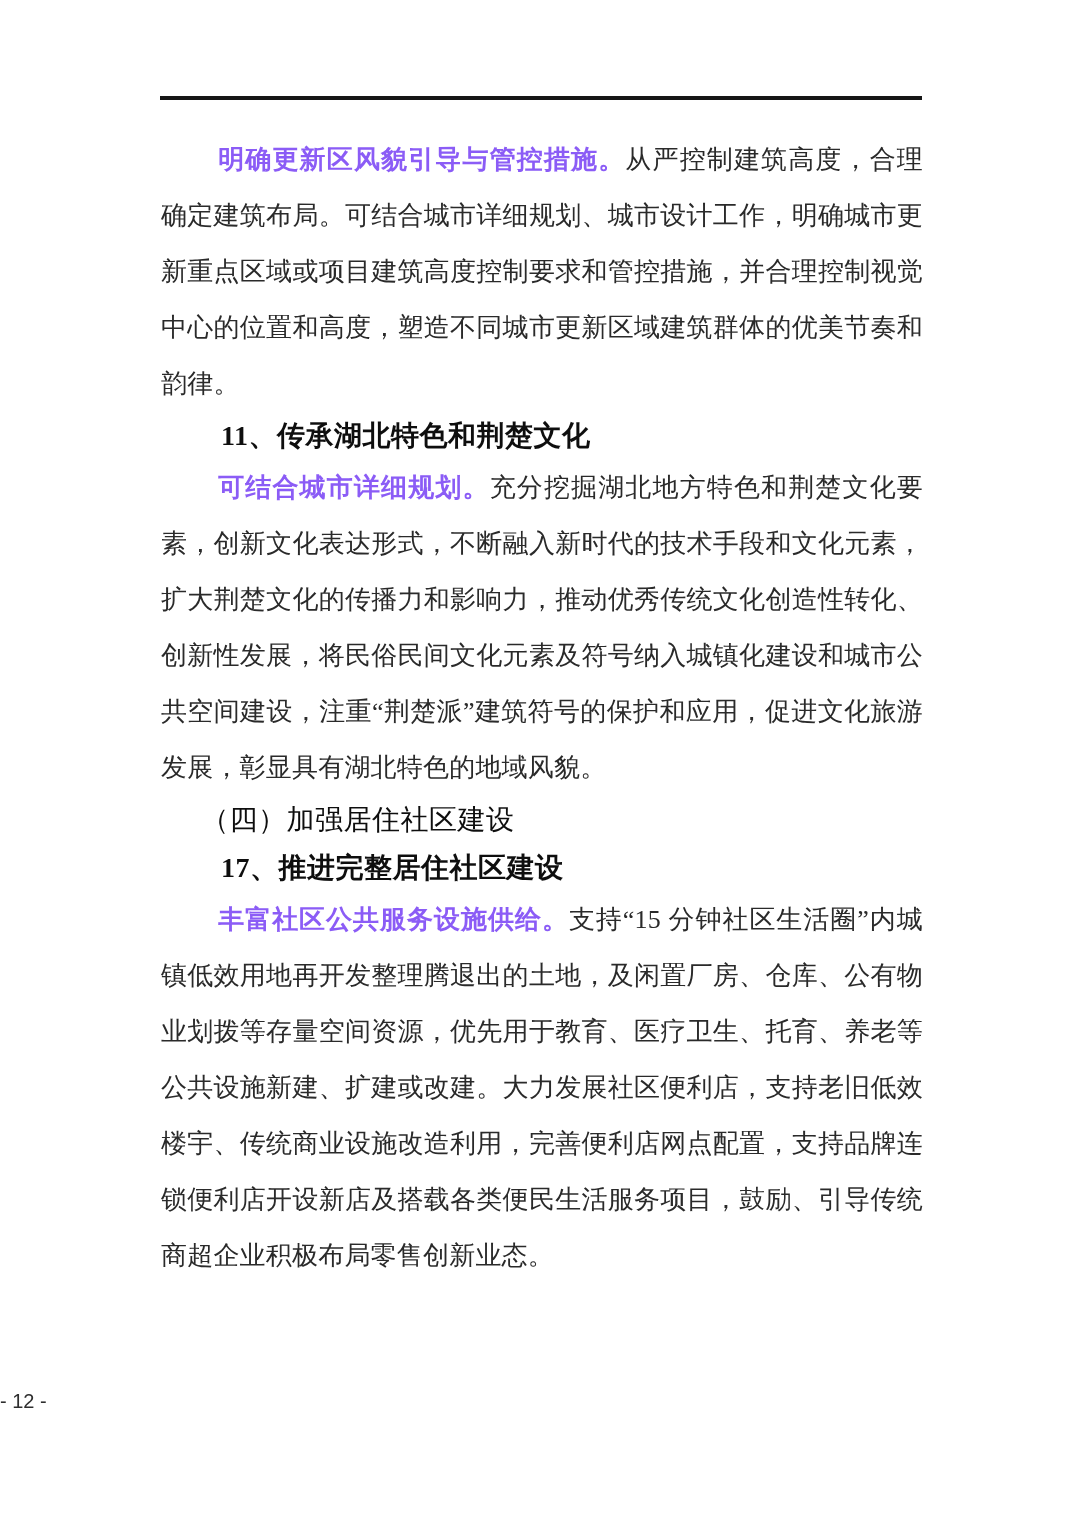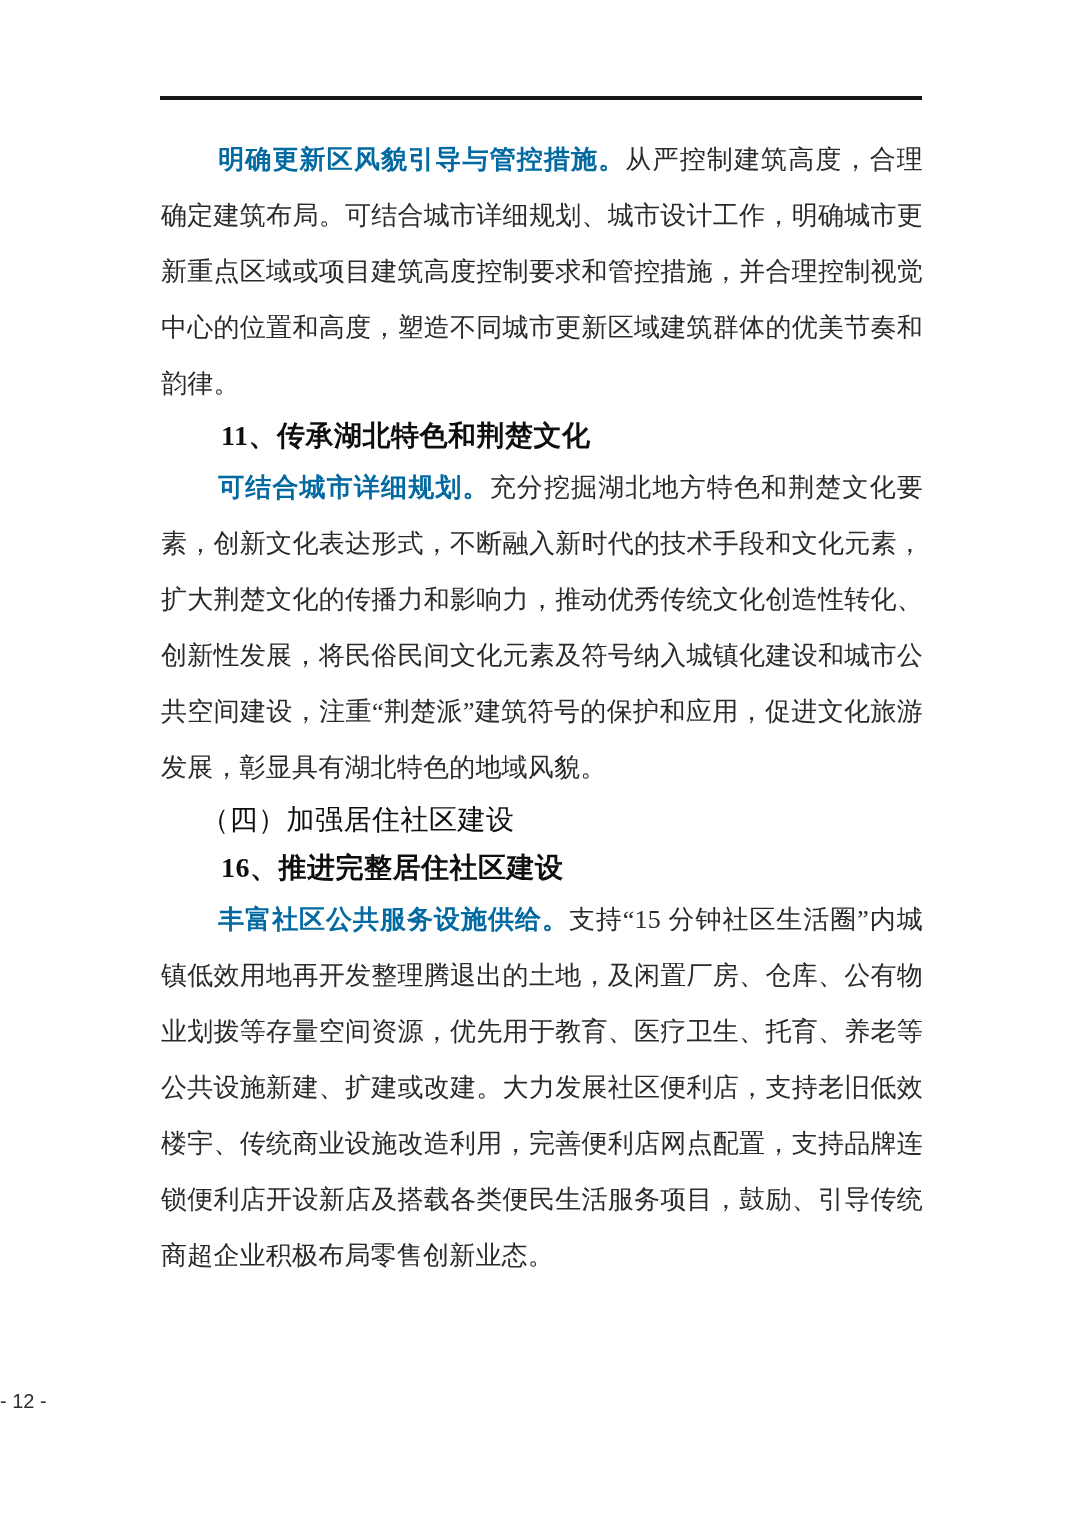--- a/index.html
+++ b/index.html
@@ -30,21 +30,21 @@
   .para {
     font-size: 26px;
     line-height: 56px;
     text-align: justify;
     text-indent: 2.2em;
     color: #2a2a2a;
     letter-spacing: 0.2px;
   }
   .para .lead {
     font-weight: bold;
-    color: #0369a1;
+    color: #8b5cf6;
   }
   .h-sec {
     font-size: 28px;
     line-height: 48px;
     font-weight: normal;
     color: #0e0e0e;
     padding-left: 40px;
     letter-spacing: 0.5px;
   }
   .h-num {
@@ -75,21 +75,21 @@
   <main class="doc-body">
 
     <p class="para"><strong class="lead">明确更新区风貌引导与管控措施。</strong><span>从严控制建筑高度，合理确定建筑布局。可结合城市详细规划、城市设计工作，明确城市更新重点区域或项目建筑高度控制要求和管控措施，并合理控制视觉中心的位置和高度，塑造不同城市更新区域建筑群体的优美节奏和韵律。</span></p>
 
     <h3 class="h-num">11、传承湖北特色和荆楚文化</h3>
 
     <p class="para"><strong class="lead">可结合城市详细规划。</strong><span>充分挖掘湖北地方特色和荆楚文化要素，创新文化表达形式，不断融入新时代的技术手段和文化元素，扩大荆楚文化的传播力和影响力，推动优秀传统文化创造性转化、创新性发展，将民俗民间文化元素及符号纳入城镇化建设和城市公共空间建设，注重“荆楚派”建筑符号的保护和应用，促进文化旅游发展，彰显具有湖北特色的地域风貌。</span></p>
 
     <h2 class="h-sec">（四）加强居住社区建设</h2>
 
-    <h3 class="h-num">16、推进完整居住社区建设</h3>
+    <h3 class="h-num">17、推进完整居住社区建设</h3>
 
     <p class="para"><strong class="lead">丰富社区公共服务设施供给。</strong><span>支持“15 分钟社区生活圈”内城镇低效用地再开发整理腾退出的土地，及闲置厂房、仓库、公有物业划拨等存量空间资源，优先用于教育、医疗卫生、托育、养老等公共设施新建、扩建或改建。大力发展社区便利店，支持老旧低效楼宇、传统商业设施改造利用，完善便利店网点配置，支持品牌连锁便利店开设新店及搭载各类便民生活服务项目，鼓励、引导传统商超企业积极布局零售创新业态。</span></p>
 
 
   </main>
 
   <footer class="page-number">- 12 -</footer>
 
 </div>
 

